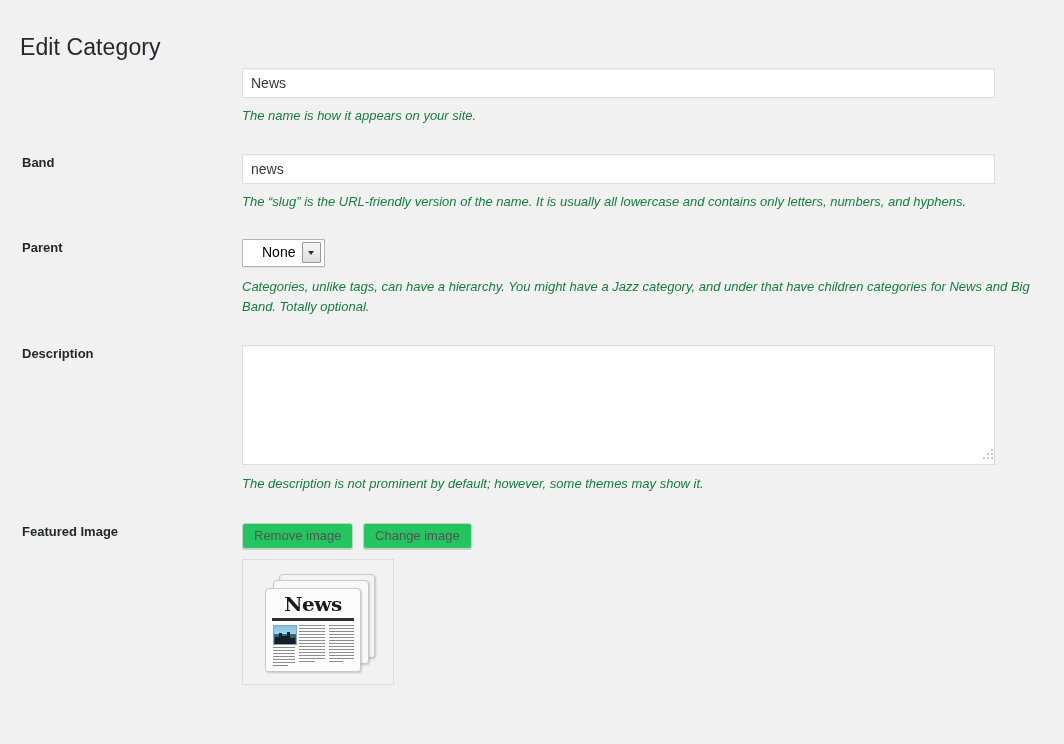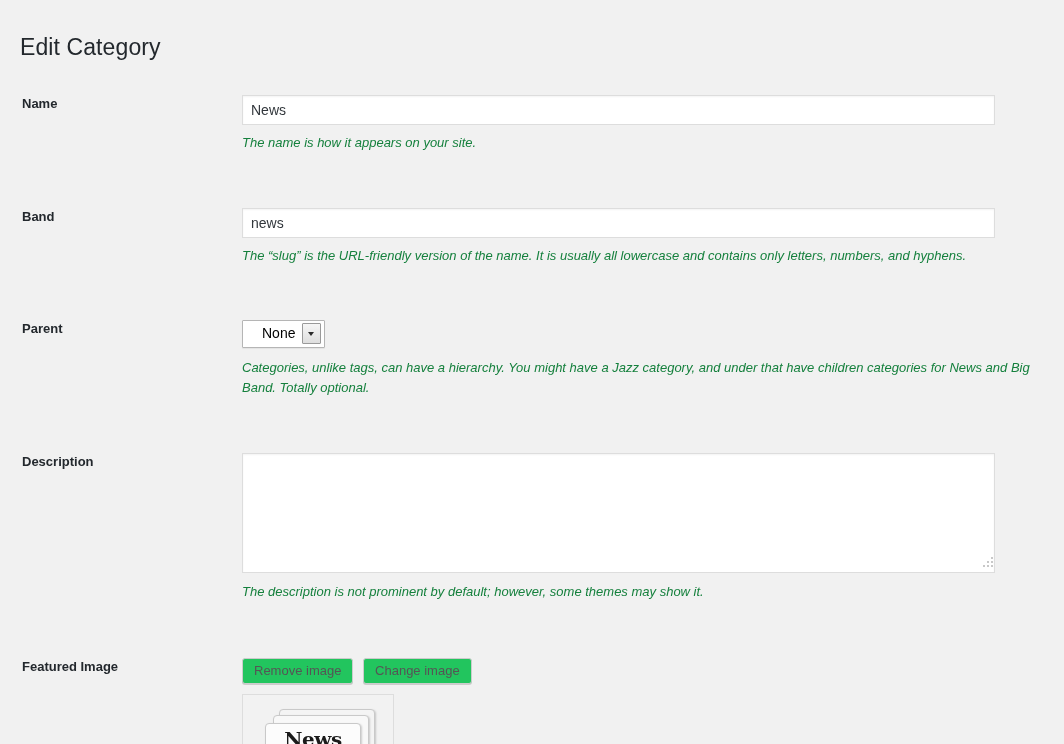--- a/index.html
+++ b/index.html
@@ -48,21 +48,20 @@
     width: 200px;
     font-size: 13px;
     font-weight: bold;
     color: #23282d;
     line-height: 18px;
   }
 
   .row-field {
     margin-left: 242px;
     padding-right: 20px;
-    margin-top: 27px;
   }
 
   .text-input {
     display: block;
     box-sizing: border-box;
     width: 753px;
     height: 30px;
     padding: 3px 8px;
     border: 1px solid #ddd;
     background: #fff;
@@ -279,21 +278,20 @@
   }
 </style>
 </head>
 <body>
 
 <h1 class="page-title">Edit Category</h1>
 
 <div class="form-table">
 
   <div class="form-row" style="height:86px;">
-    <div class="row-label">Name</div>
     <div class="row-field">
       <input class="text-input" type="text" value="News" style="">
       <p class="desc-text">The name is how it appears on your site.</p>
     </div>
   </div>
 
   <div class="form-row" style="height:85px;">
     <div class="row-label">Band</div>
     <div class="row-field">
       <input class="text-input" type="text" value="news" style="">

